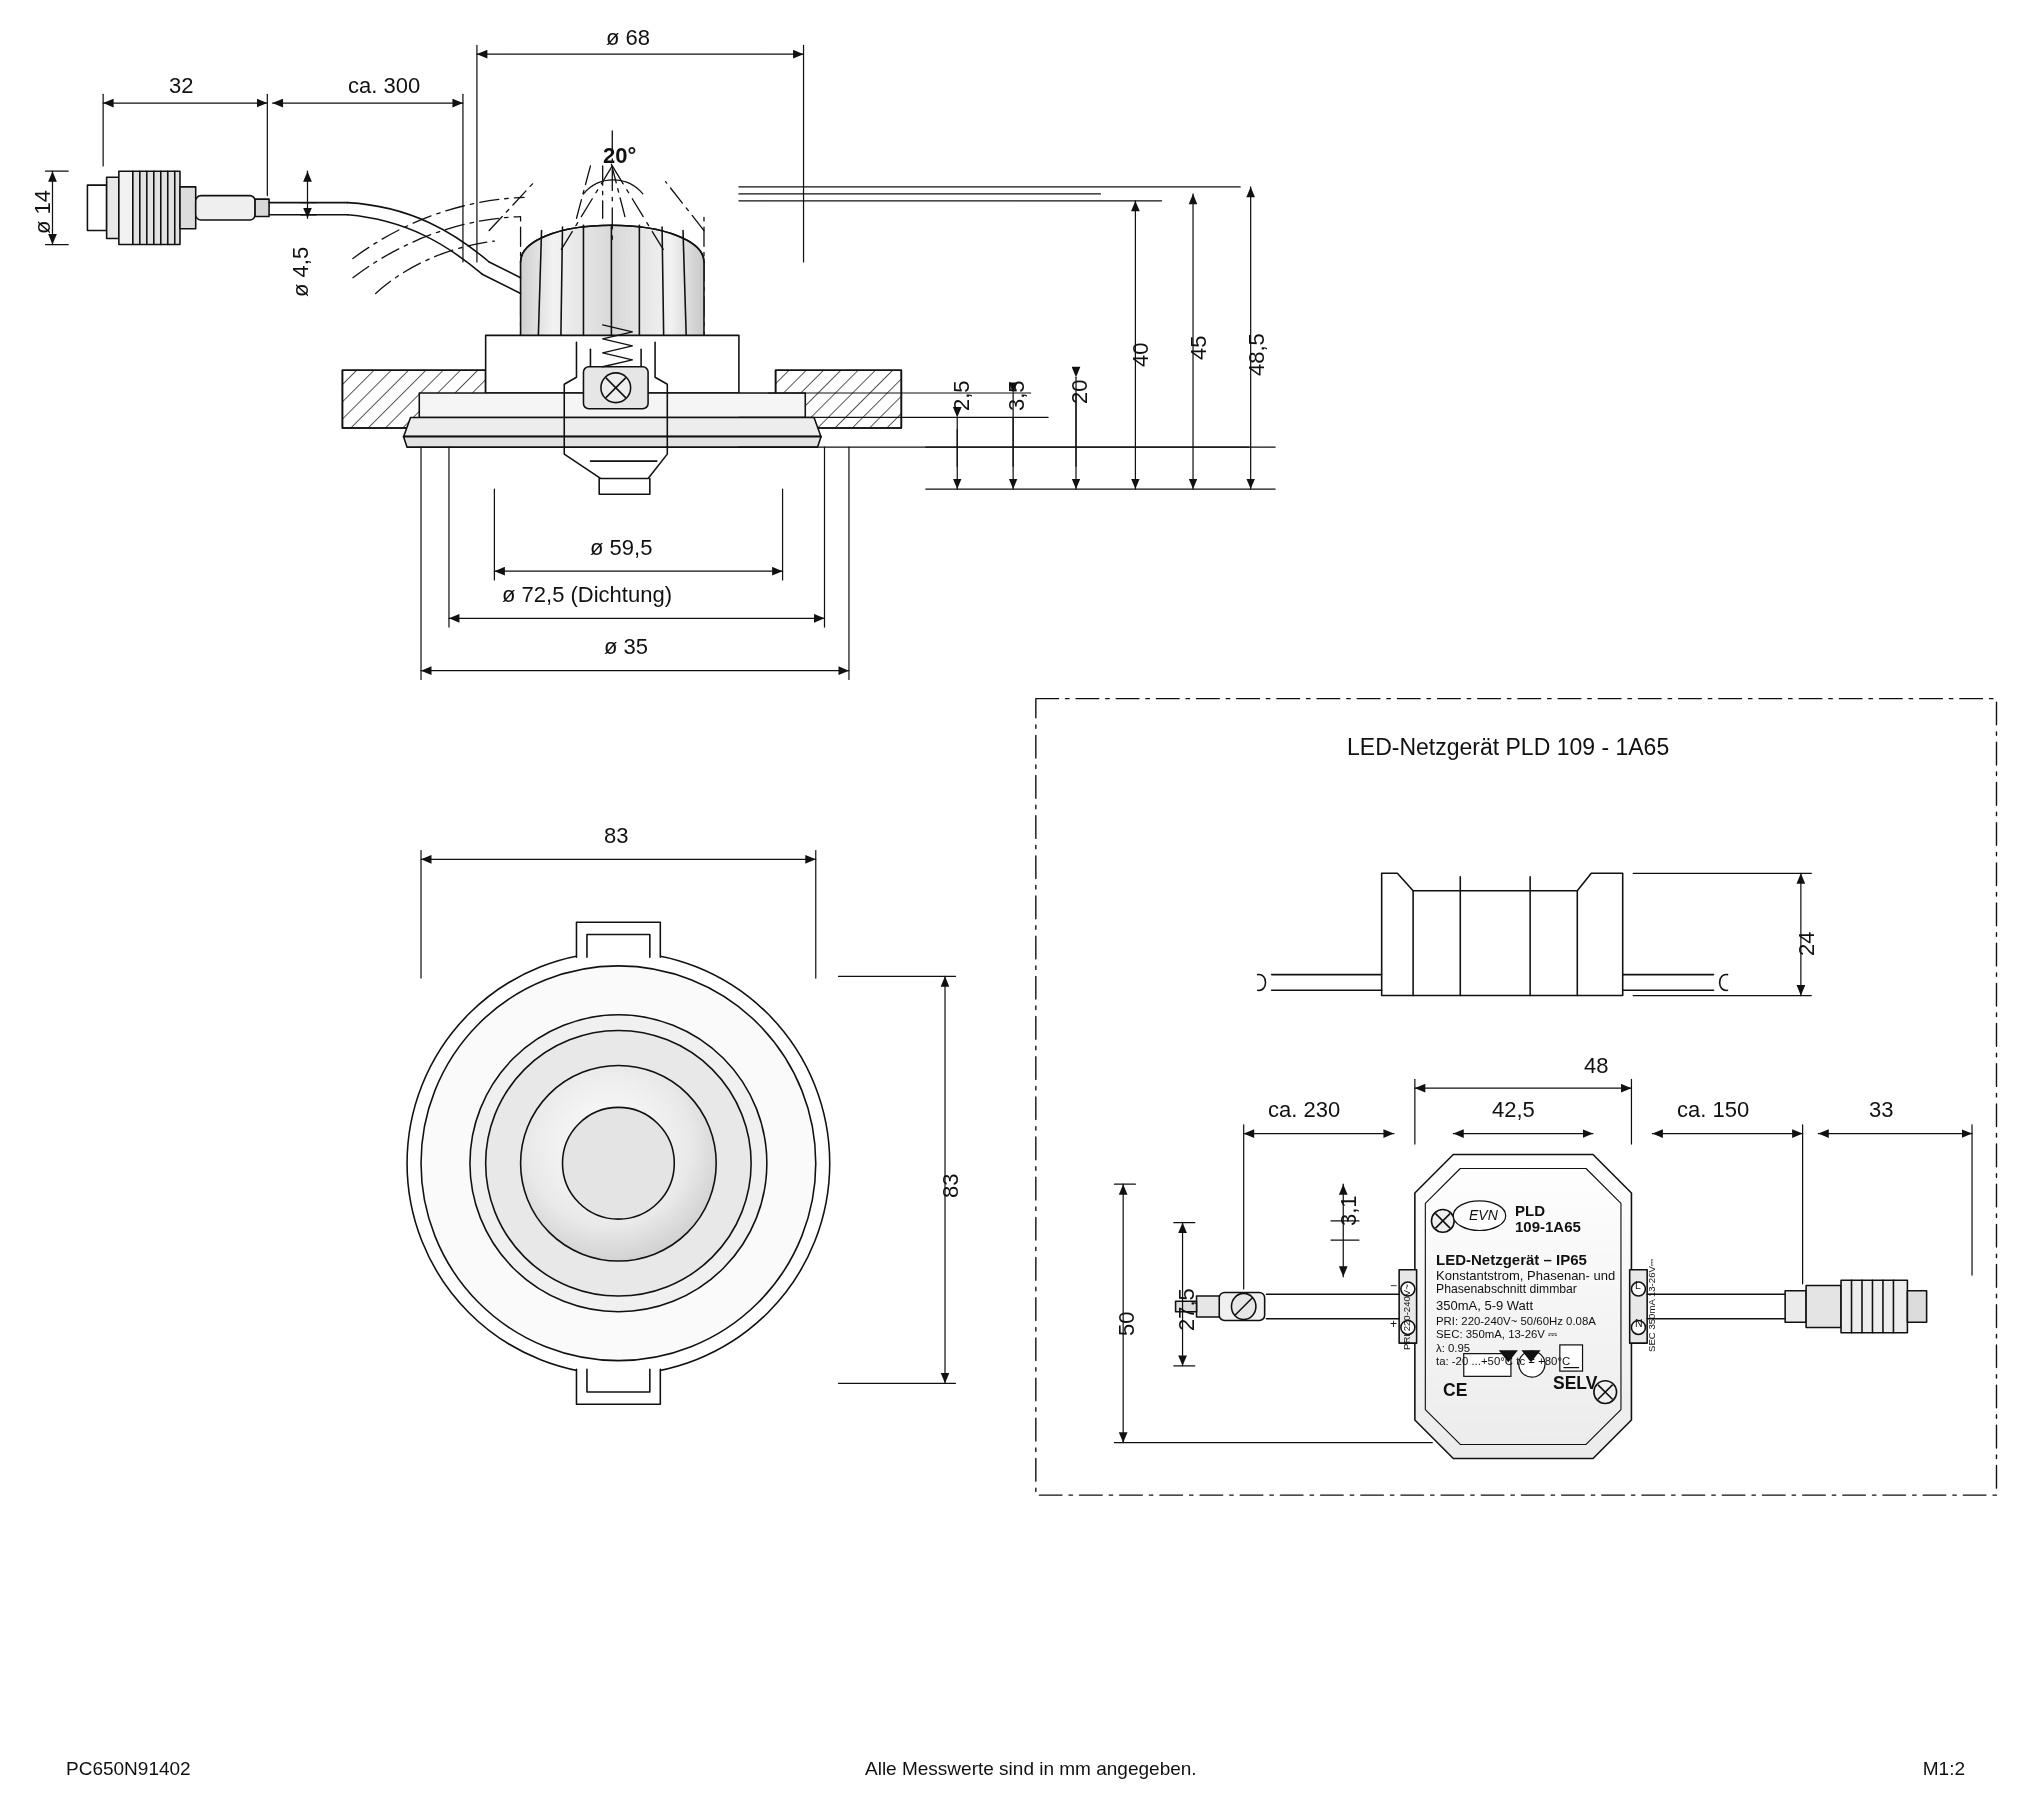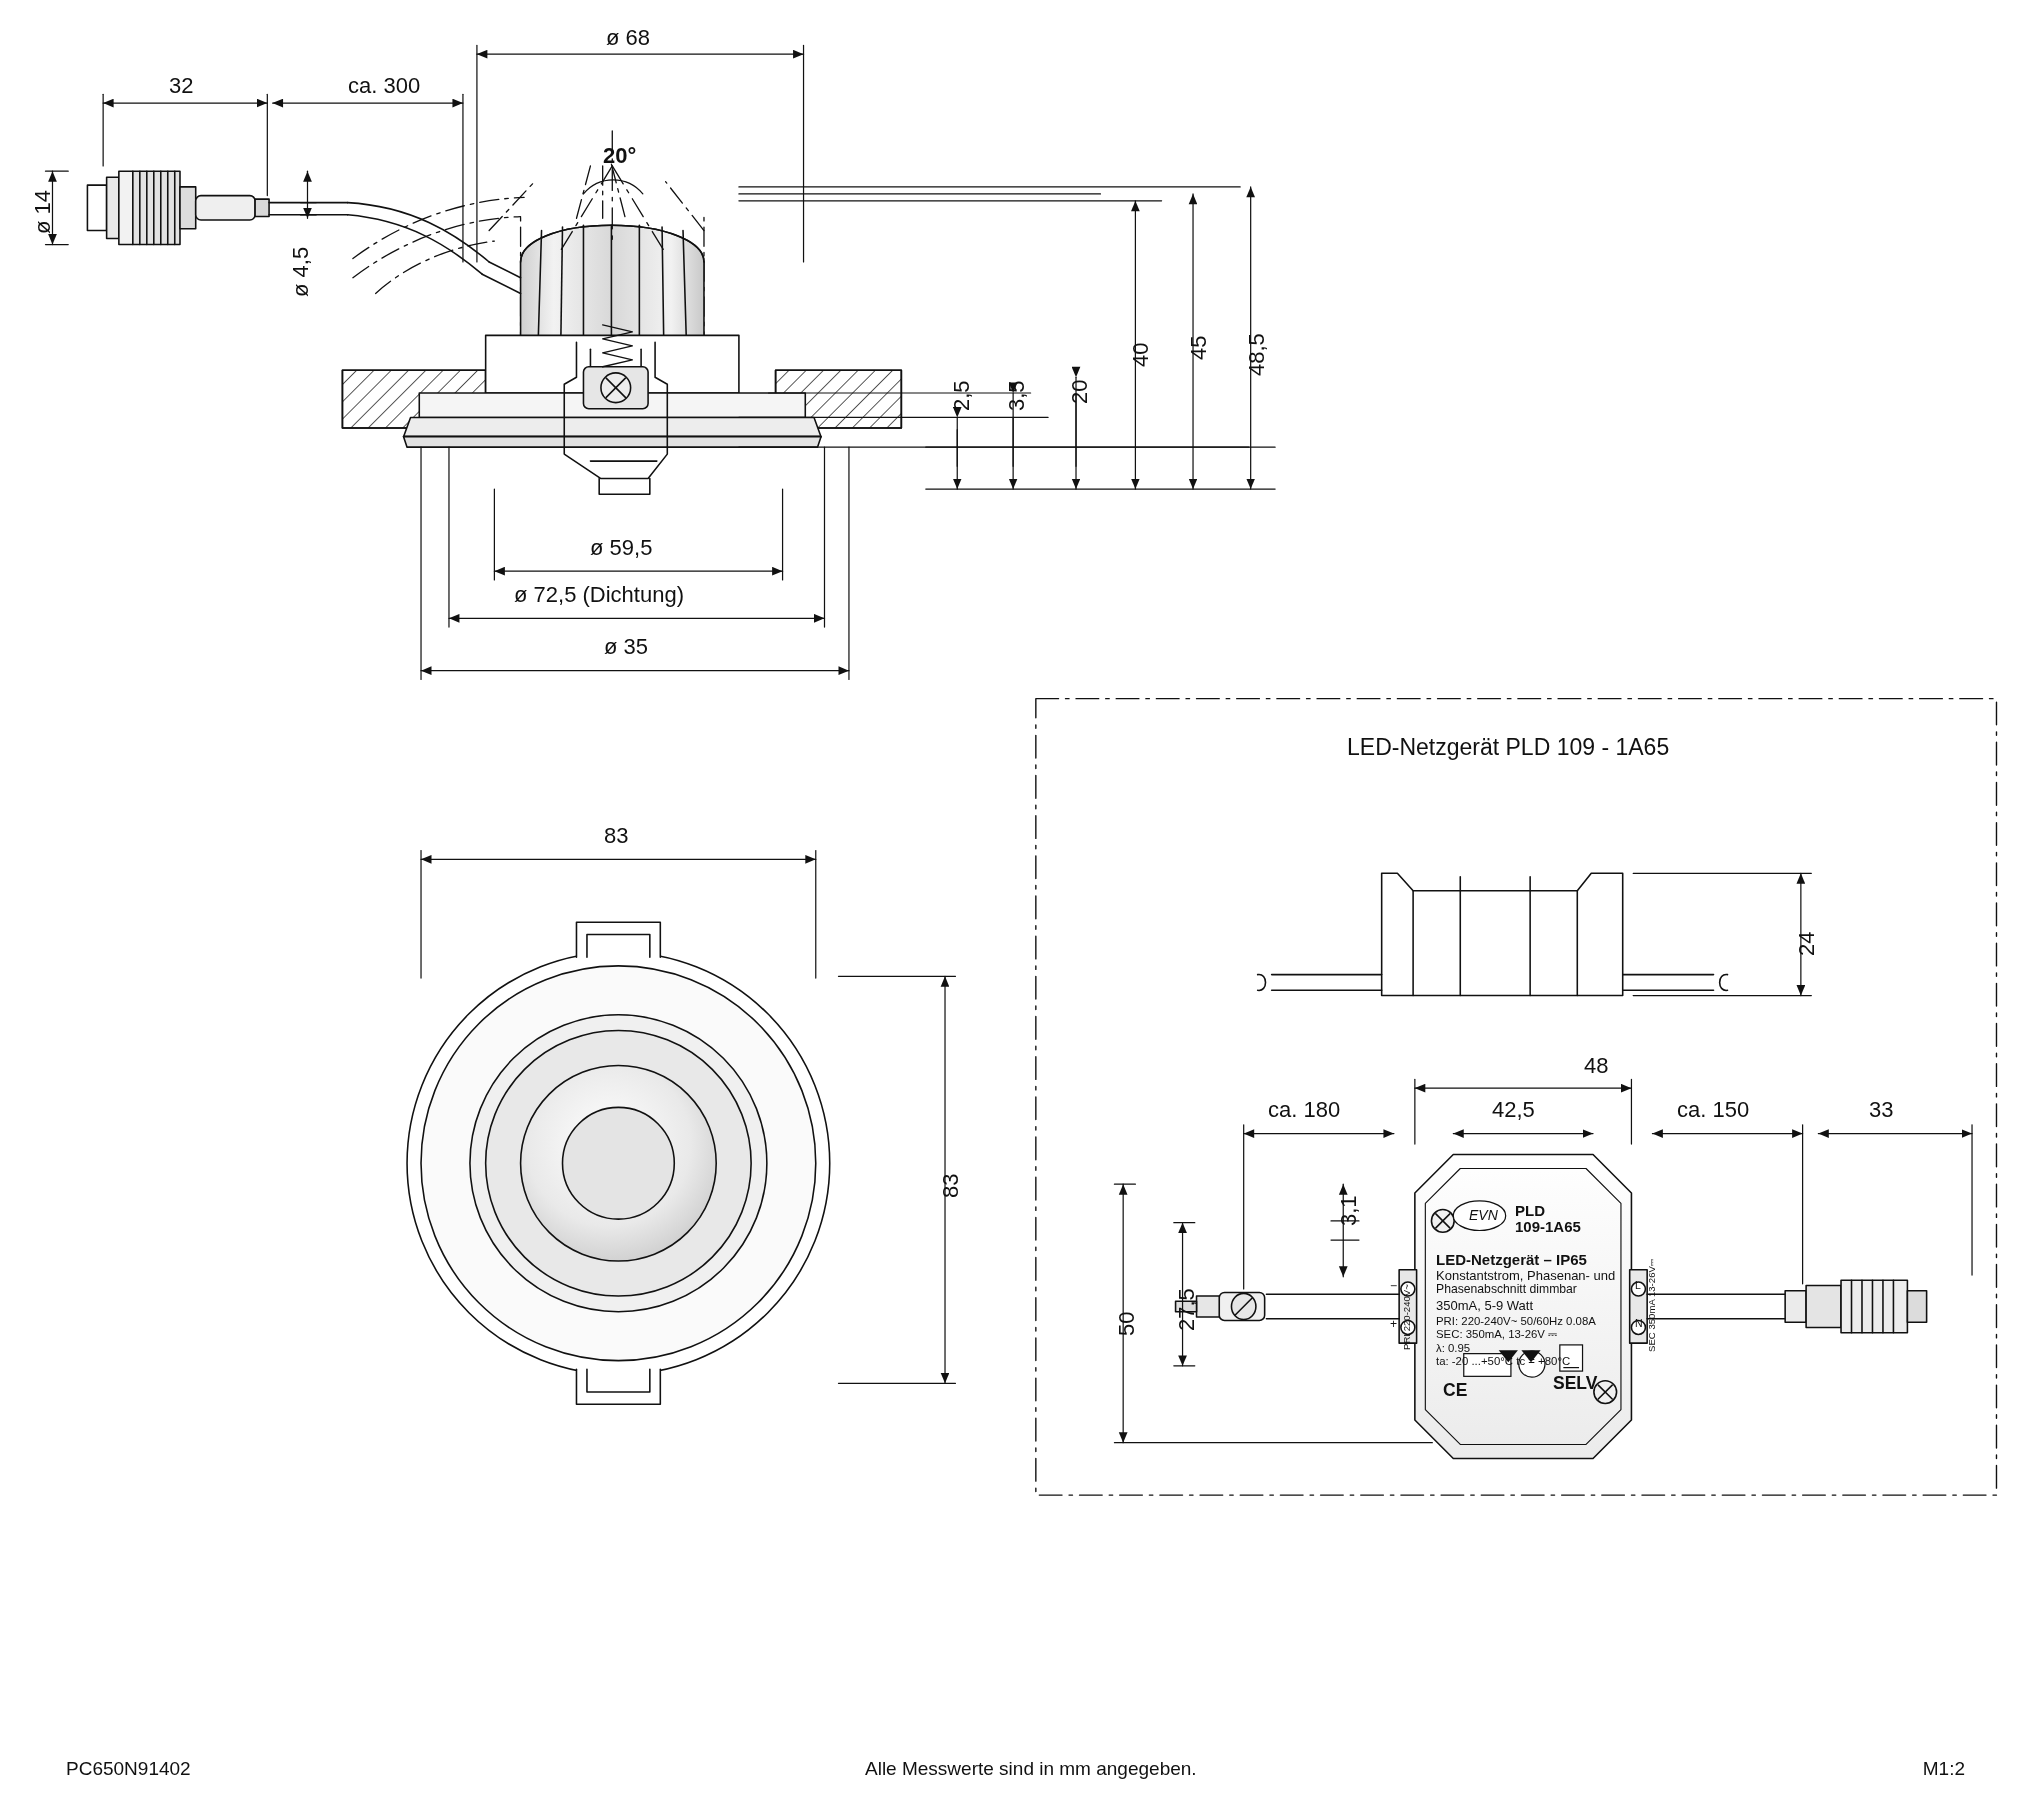--- a/index.html
+++ b/index.html
@@ -332,31 +332,31 @@
   <div class="lbl" style="left:603px;top:143px;font-weight:bold;">20°</div>
 
   <div class="lbl rot" style="left:949px;top:411px;transform:rotate(-90deg);">2,5</div>
   <div class="lbl rot" style="left:1004px;top:411px;transform:rotate(-90deg);">3,5</div>
   <div class="lbl rot" style="left:1067px;top:404px;transform:rotate(-90deg);">20</div>
   <div class="lbl rot" style="left:1128px;top:367px;transform:rotate(-90deg);">40</div>
   <div class="lbl rot" style="left:1186px;top:360px;transform:rotate(-90deg);">45</div>
   <div class="lbl rot" style="left:1244px;top:376px;transform:rotate(-90deg);">48,5</div>
 
   <div class="lbl" style="left:590px;top:535px;">ø 59,5</div>
-  <div class="lbl" style="left:514px;top:582px;">ø 72,5 (Dichtung)</div>
+  <div class="lbl" style="left:502px;top:582px;">ø 72,5 (Dichtung)</div>
   <div class="lbl" style="left:604px;top:634px;">ø 35</div>
 
   <div class="lbl" style="left:604px;top:823px;">83</div>
   <div class="lbl rot" style="left:938px;top:1198px;transform:rotate(-90deg);">83</div>
 
   <div class="lbl" style="left:1347px;top:734px;font-size:23px;">LED-Netzgerät PLD 109 - 1A65</div>
   <div class="lbl rot" style="left:1794px;top:956px;transform:rotate(-90deg);">24</div>
   <div class="lbl" style="left:1584px;top:1053px;">48</div>
   <div class="lbl" style="left:1492px;top:1097px;">42,5</div>
-  <div class="lbl" style="left:1268px;top:1097px;">ca. 180</div>
+  <div class="lbl" style="left:1268px;top:1097px;">ca. 230</div>
   <div class="lbl" style="left:1677px;top:1097px;">ca. 150</div>
   <div class="lbl" style="left:1869px;top:1097px;">33</div>
   <div class="lbl rot" style="left:1336px;top:1226px;transform:rotate(-90deg);">3,1</div>
   <div class="lbl rot" style="left:1114px;top:1336px;transform:rotate(-90deg);">50</div>
   <div class="lbl rot" style="left:1174px;top:1331px;transform:rotate(-90deg);">27,5</div>
 
   <div class="lbl" style="left:1469px;top:1207px;font-size:14px;font-style:italic;">EVN</div>
   <div class="lbl" style="left:1515px;top:1202px;font-size:15px;font-weight:bold;">PLD</div>
   <div class="lbl" style="left:1515px;top:1218px;font-size:15px;font-weight:bold;">109-1A65</div>
   <div class="lbl" style="left:1436px;top:1251px;font-size:15px;font-weight:bold;">LED-Netzgerät – IP65</div>

